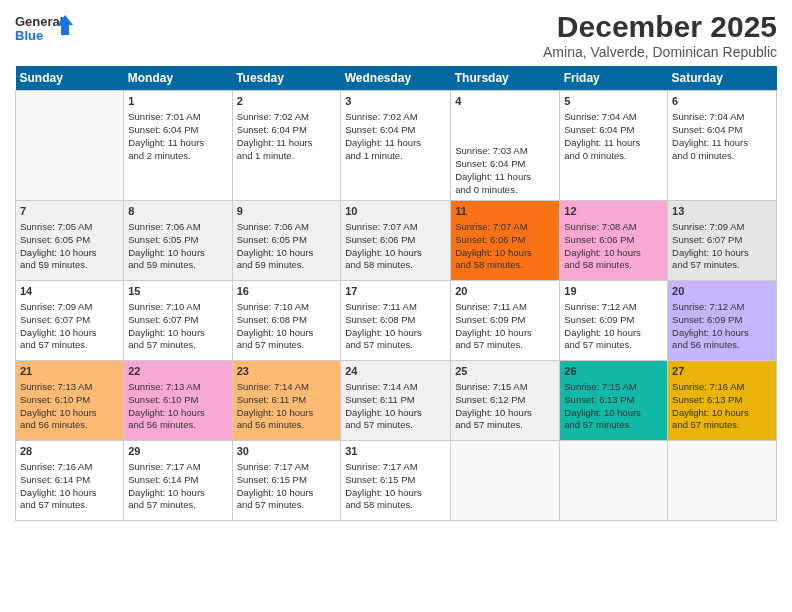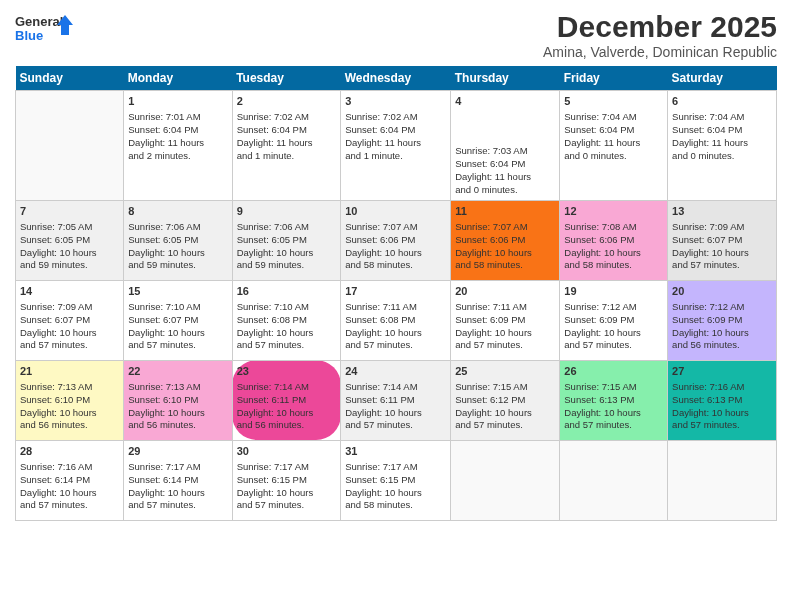--- a/index.html
+++ b/index.html
@@ -248,63 +248,63 @@
           </td>
           <td style="background-color: #c4b5fd;">
             <span class="day-num">20</span>
             <div style="white-space: pre-line; line-height: 1.35;">Sunrise: 7:12 AM
 Sunset: 6:09 PM
 Daylight: 10 hours
 and 56 minutes.</div>
           </td>
         </tr>
         <tr>
-          <td style="background-color: #fef9c3;">
+          <td style="background-color: #fdba74;">
             <span class="day-num">21</span>
             <div style="white-space: pre-line; line-height: 1.35;">Sunrise: 7:13 AM
 Sunset: 6:10 PM
 Daylight: 10 hours
 and 56 minutes.</div>
           </td>
           <td style="background-color: #f9a8d4;">
             <span class="day-num">22</span>
             <div style="white-space: pre-line; line-height: 1.35;">Sunrise: 7:13 AM
 Sunset: 6:10 PM
 Daylight: 10 hours
 and 56 minutes.</div>
           </td>
-          <td style="background-color: #ec4899; border-radius: 25px;">
+          <td style="background-color: #fdba74;">
             <span class="day-num">23</span>
             <div style="white-space: pre-line; line-height: 1.35;">Sunrise: 7:14 AM
 Sunset: 6:11 PM
 Daylight: 10 hours
 and 56 minutes.</div>
           </td>
           <td style="background-color: rgb(240, 240, 240);">
             <span class="day-num">24</span>
             <div style="white-space: pre-line; line-height: 1.35;">Sunrise: 7:14 AM
 Sunset: 6:11 PM
 Daylight: 10 hours
 and 57 minutes.</div>
           </td>
           <td style="background-color: rgb(240, 240, 240);">
             <span class="day-num">25</span>
             <div style="white-space: pre-line; line-height: 1.35;">Sunrise: 7:15 AM
 Sunset: 6:12 PM
 Daylight: 10 hours
 and 57 minutes.</div>
           </td>
-          <td style="background-color: #86efac;">
+          <td style="background-color: #14b8a6;">
             <span class="day-num">26</span>
             <div style="white-space: pre-line; line-height: 1.35;">Sunrise: 7:15 AM
 Sunset: 6:13 PM
 Daylight: 10 hours
 and 57 minutes.</div>
           </td>
-          <td style="background-color: #14b8a6; margin-top: 22px;">
+          <td style="background-color: #eab308; margin-top: 22px;">
             <span class="day-num">27</span>
             <div style="white-space: pre-line; line-height: 1.35;">Sunrise: 7:16 AM
 Sunset: 6:13 PM
 Daylight: 10 hours
 and 57 minutes.</div>
           </td>
         </tr>
         <tr>
           <td style="background-color: rgb(255, 255, 255);">
             <span class="day-num">28</span>

